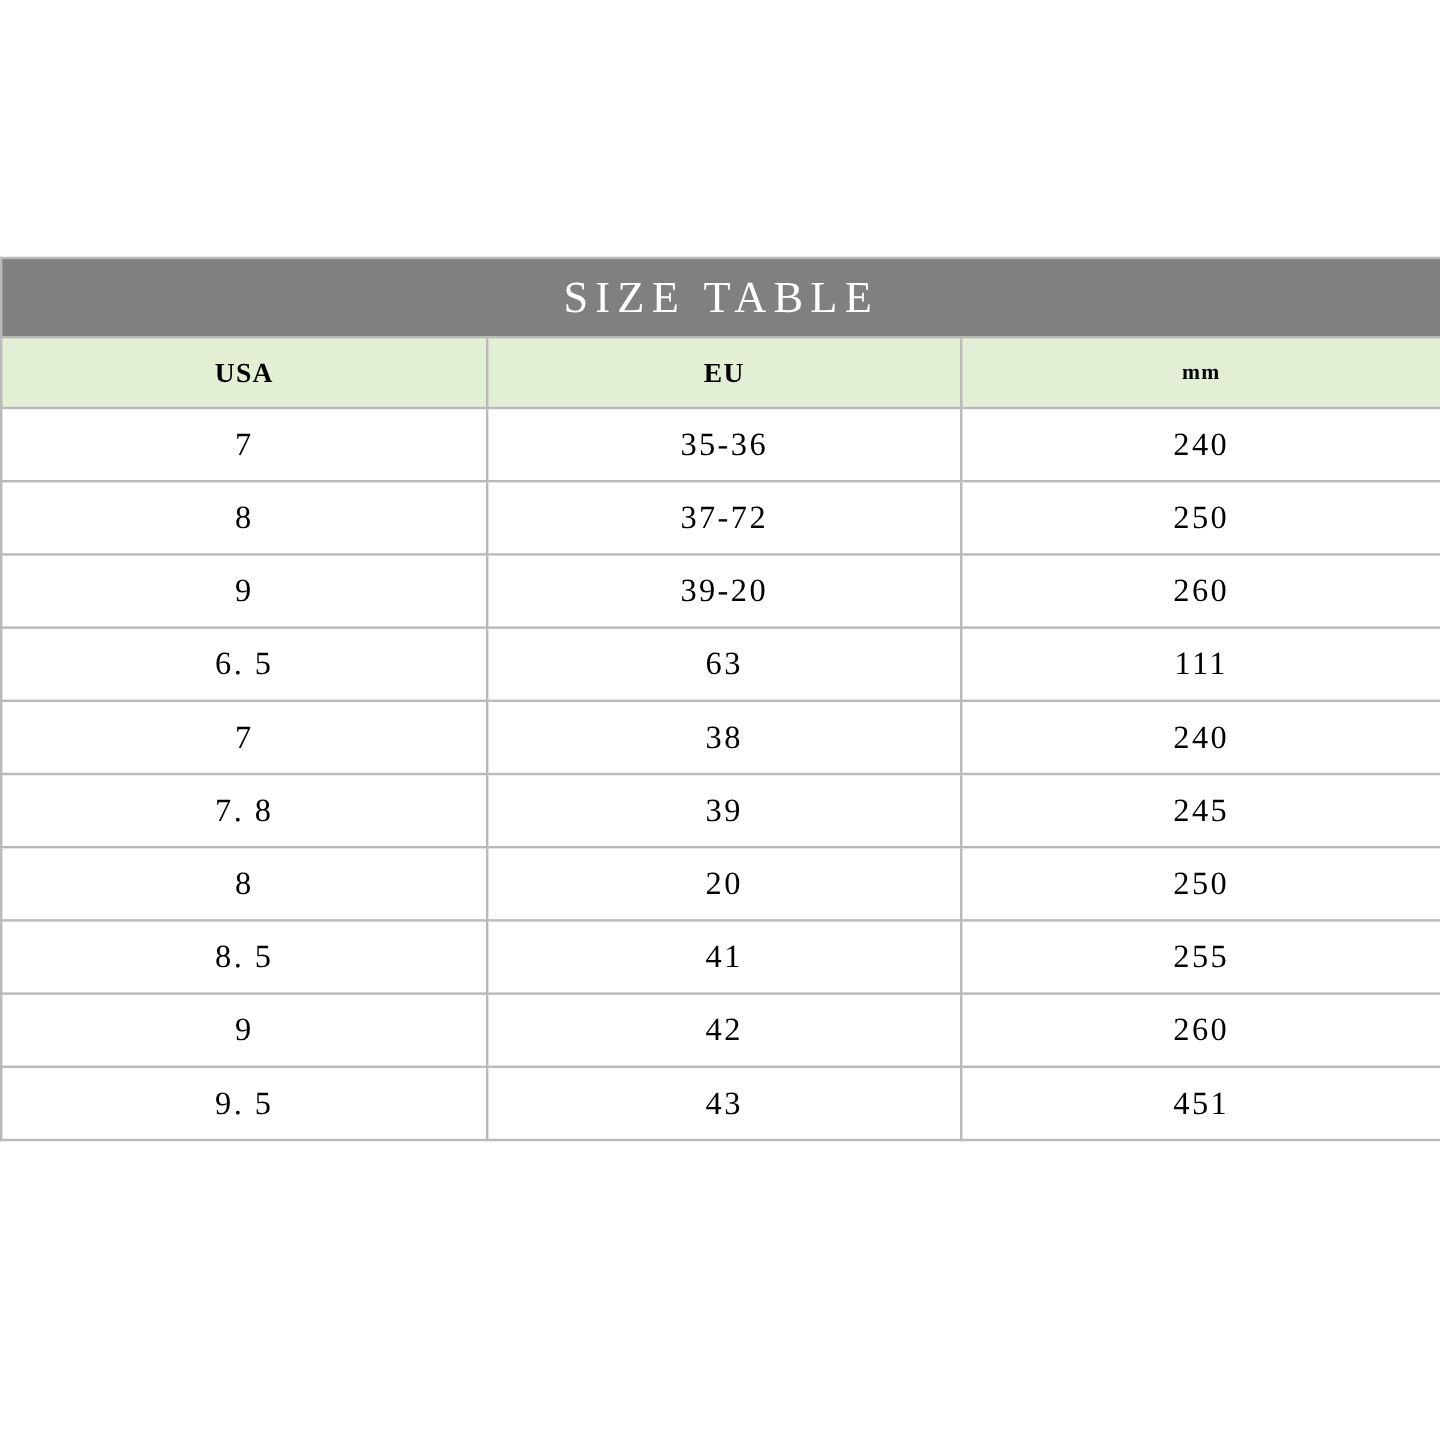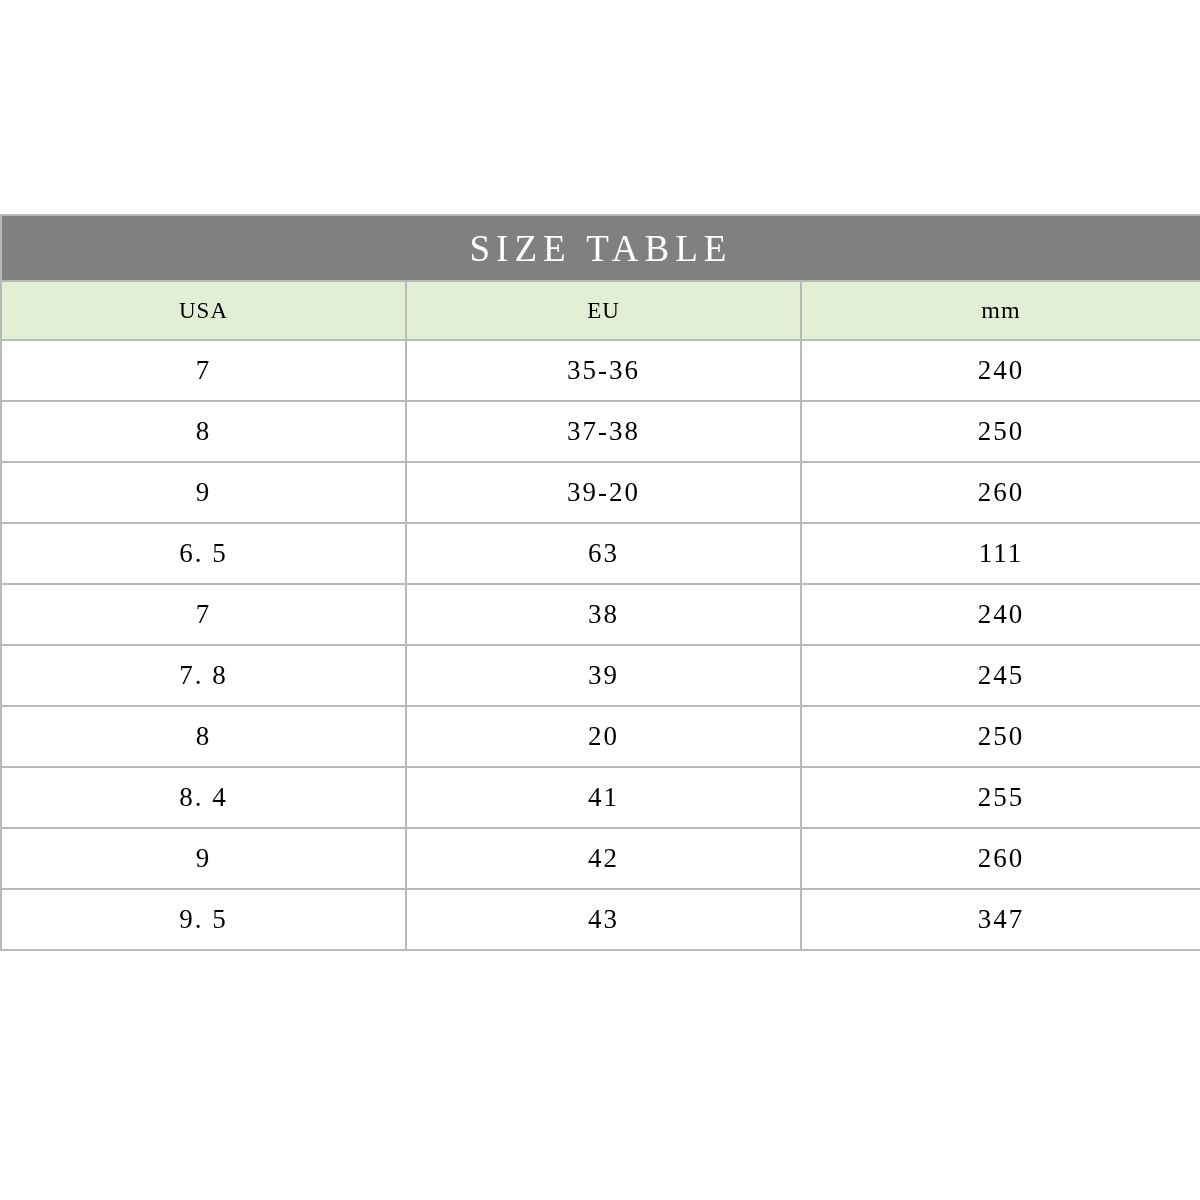--- a/index.html
+++ b/index.html
@@ -45,27 +45,27 @@
     font-size: 37px;
     letter-spacing: 6px;
     font-weight: 400;
     font-family: "Liberation Serif", serif;
     border-color: #808080;
   }
   .head-cell {
     background: #e3efd4;
     height: 57px;
     font-size: 23px;
-    font-weight: normal;
+    font-weight: bold;
     color: #000000;
     letter-spacing: 1px;
     font-family: "Liberation Serif", serif;
   }
   .head-cell.mm-head {
-    font-size: 24px;
+    font-size: 18px;
   }
   .body-cell {
     height: 59px;
     font-size: 27px;
     color: #000000;
     font-weight: normal;
     letter-spacing: 2px;
     font-family: "Liberation Serif", serif;
   }
   col.c-usa { width: 405px; }
@@ -93,21 +93,21 @@
           <td class="head-cell mm-head">mm</td>
         </tr>
 
         <tr>
           <td class="body-cell">7</td>
           <td class="body-cell">35-36</td>
           <td class="body-cell">240</td>
         </tr>
         <tr>
           <td class="body-cell">8</td>
-          <td class="body-cell">37-38</td>
+          <td class="body-cell">37-72</td>
           <td class="body-cell">250</td>
         </tr>
         <tr>
           <td class="body-cell">9</td>
           <td class="body-cell">39-20</td>
           <td class="body-cell">260</td>
         </tr>
         <tr>
           <td class="body-cell">6. 5</td>
           <td class="body-cell">63</td>
@@ -122,30 +122,30 @@
           <td class="body-cell">7. 8</td>
           <td class="body-cell">39</td>
           <td class="body-cell">245</td>
         </tr>
         <tr>
           <td class="body-cell">8</td>
           <td class="body-cell">20</td>
           <td class="body-cell">250</td>
         </tr>
         <tr>
-          <td class="body-cell">8. 4</td>
+          <td class="body-cell">8. 5</td>
           <td class="body-cell">41</td>
           <td class="body-cell">255</td>
         </tr>
         <tr>
           <td class="body-cell">9</td>
           <td class="body-cell">42</td>
           <td class="body-cell">260</td>
         </tr>
         <tr>
           <td class="body-cell">9. 5</td>
           <td class="body-cell">43</td>
-          <td class="body-cell">347</td>
+          <td class="body-cell">451</td>
         </tr>
       </tbody>
     </table>
   </div>
 </div>
 
 </body></html>

